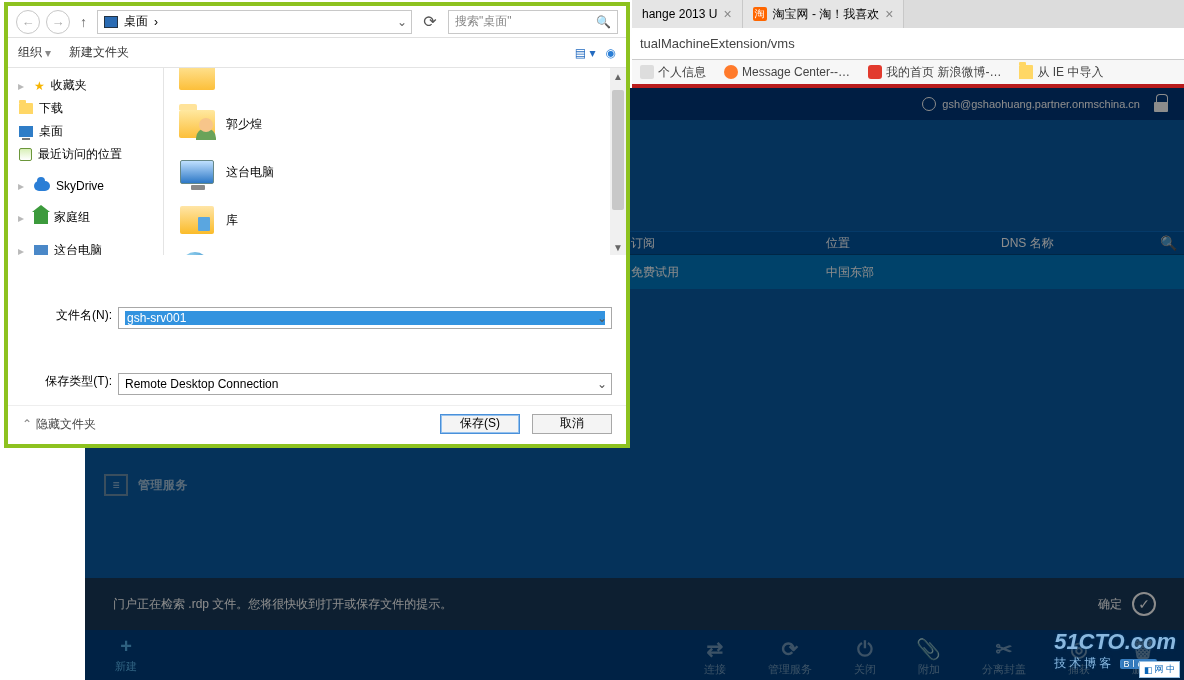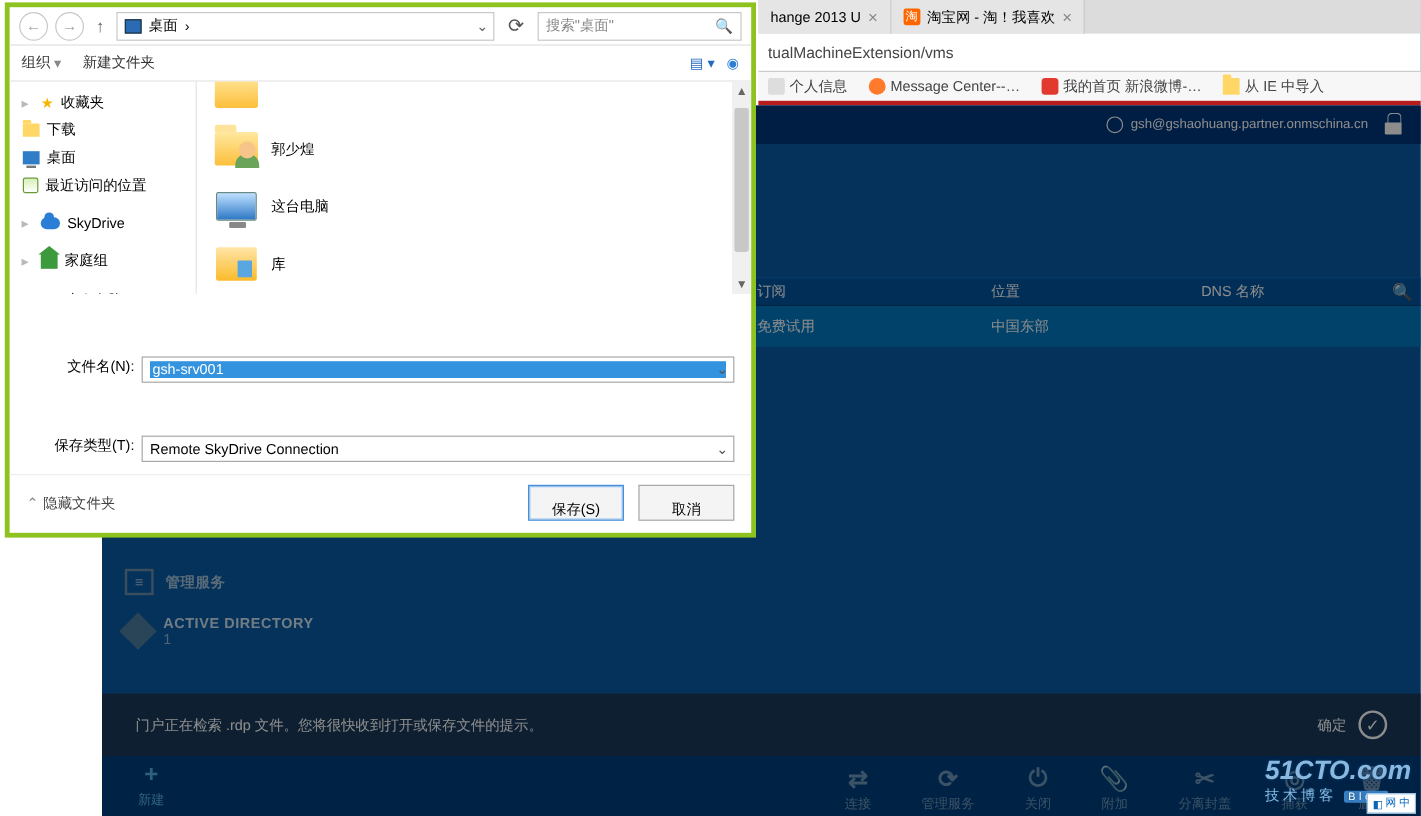--- a/index.html
+++ b/index.html
@@ -105,21 +105,21 @@
   .fieldrow{display:flex;gap:6px;margin-bottom:6px;margin-top:44px;}
   .fieldrow label{width:90px;text-align:right;}
   .fieldrow .combo{flex:1;height:22px;border:1px solid #a8a8a8;display:flex;align-items:center;padding:0 6px;position:relative;background:#fff;}
   .fieldrow .combo .val{flex:1;}
   .fieldrow .combo .val.hilite{background:#3393df;color:#fff;padding:0 2px;}
   .fieldrow .combo .cdd{position:absolute;right:4px;color:#555;}
   .footer{padding:8px 14px 10px 14px;display:flex;justify-content:space-between;align-items:center;border-top:1px solid #eee;font-size:12px;}
   .footer .hide{display:flex;align-items:center;gap:4px;color:#444;}
   .footer .hide .tri{color:#888;}
   .footer .btns{display:flex;gap:12px;}
-  .btn{min-width:80px;height:30px;border:1px solid #a8a8a8;background:#f4f4f4;display:flex;align-items:flex-end;justify-content:center;}
+  .btn{min-width:80px;height:20px;border:1px solid #a8a8a8;background:#f4f4f4;display:flex;align-items:flex-start;justify-content:center;}
   .btn.primary{border:1px solid #4a90d9;box-shadow:0 0 0 1px #94c1ee inset;}
 </style>
 </head>
 <body>
 
 <div class="browser-tabs">
   <div class="browser-tab">
     <span>hange 2013 U</span>
     <span class="tab-close">×</span>
   </div>
@@ -171,27 +171,20 @@
       <div class="th3 t3"> </div>
       <div class="thS"></div>
     </div>
   </div>
 
   <div class="left-nav">
     <div class="item">
       <span class="icon-box">≡</span>
       <span class="title">管理服务</span>
     </div>
-    <div class="item">
-      <span class="ad-icon"></span>
-      <span>
-        <span class="title" style="color:#cfe2f1;">ACTIVE DIRECTORY</span><br>
-        <span style="color:#8fb4d2;">1</span>
-      </span>
-    </div>
   </div>
 
   <div class="notif-bar">
     <span>门户正在检索 .rdp 文件。您将很快收到打开或保存文件的提示。</span>
     <div class="notif-right">
       <span>确定</span>
       <span class="check-circle">✓</span>
     </div>
   </div>
 
@@ -366,21 +359,21 @@
       <div class="fieldrow">
         <label>文件名(N):</label>
         <div class="combo">
           <span class="val hilite">gsh-srv001</span>
           <span class="cdd">⌄</span>
         </div>
       </div>
       <div class="fieldrow">
         <label>保存类型(T):</label>
         <div class="combo">
-          <span class="val">Remote SkyDrive Connection</span>
+          <span class="val">Remote Desktop Connection</span>
           <span class="cdd">⌄</span>
         </div>
       </div>
     </div>
     <div class="footer">
       <div class="hide">
         <span class="tri">⌃</span>
         <span>隐藏文件夹</span>
       </div>
       <div class="btns">

